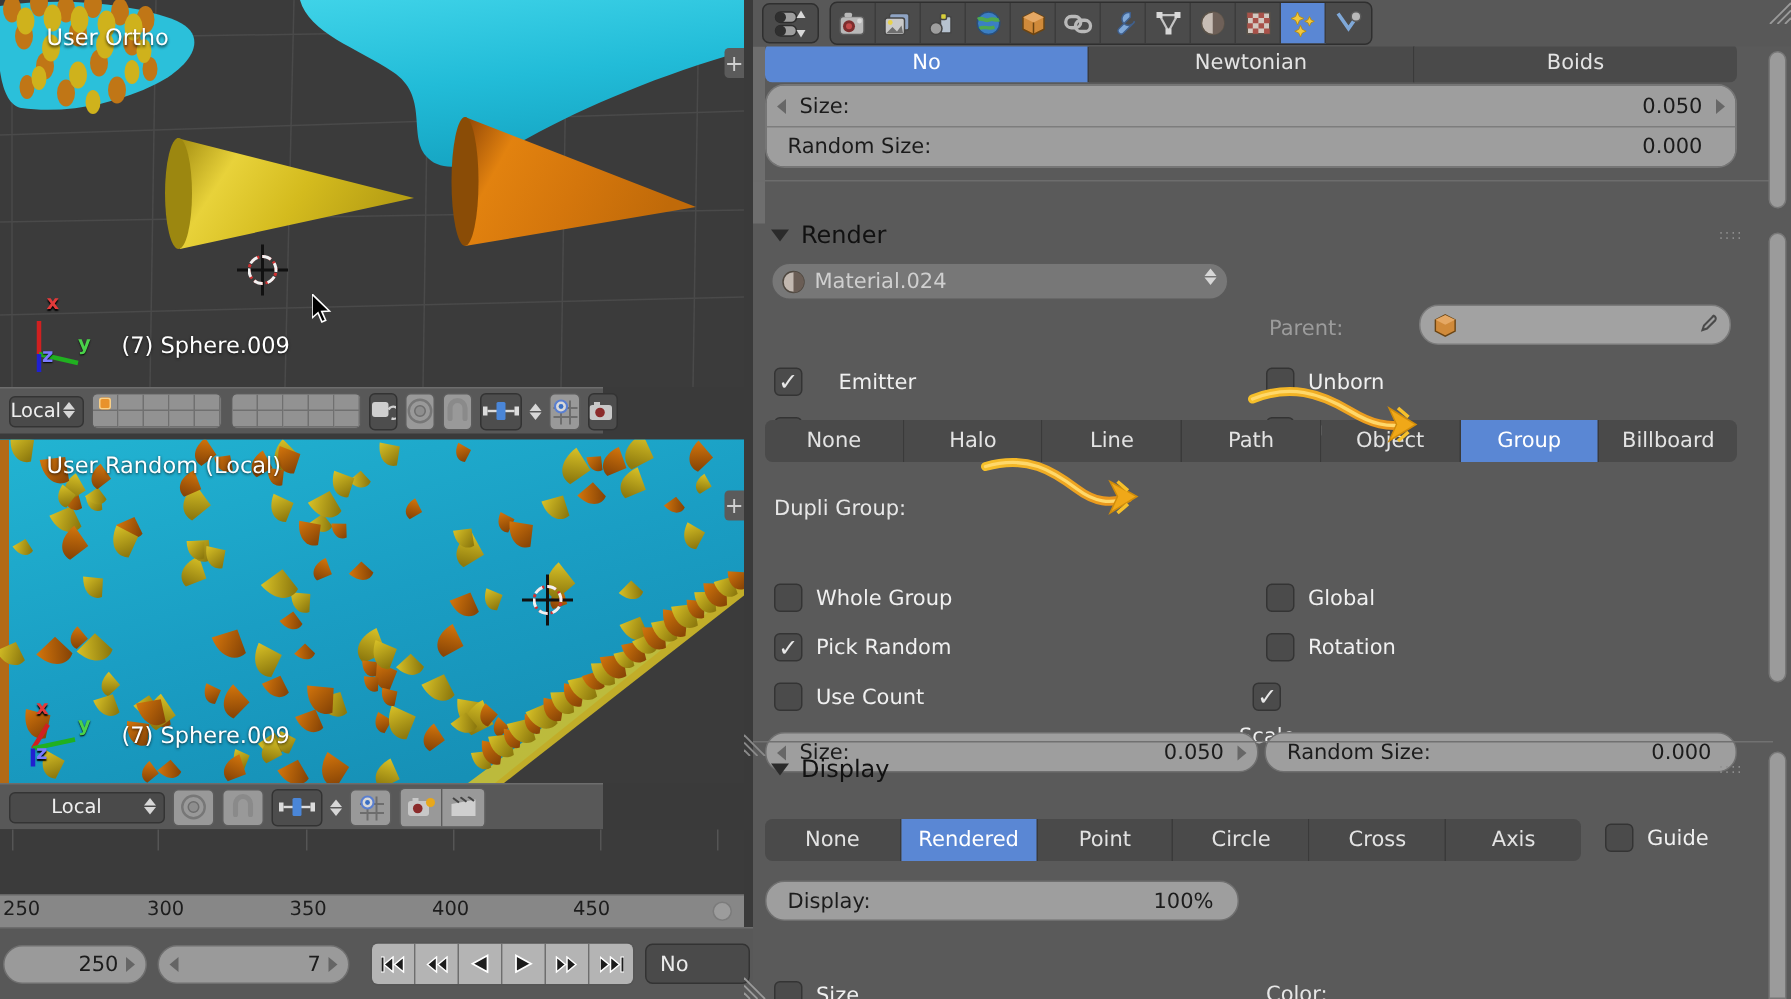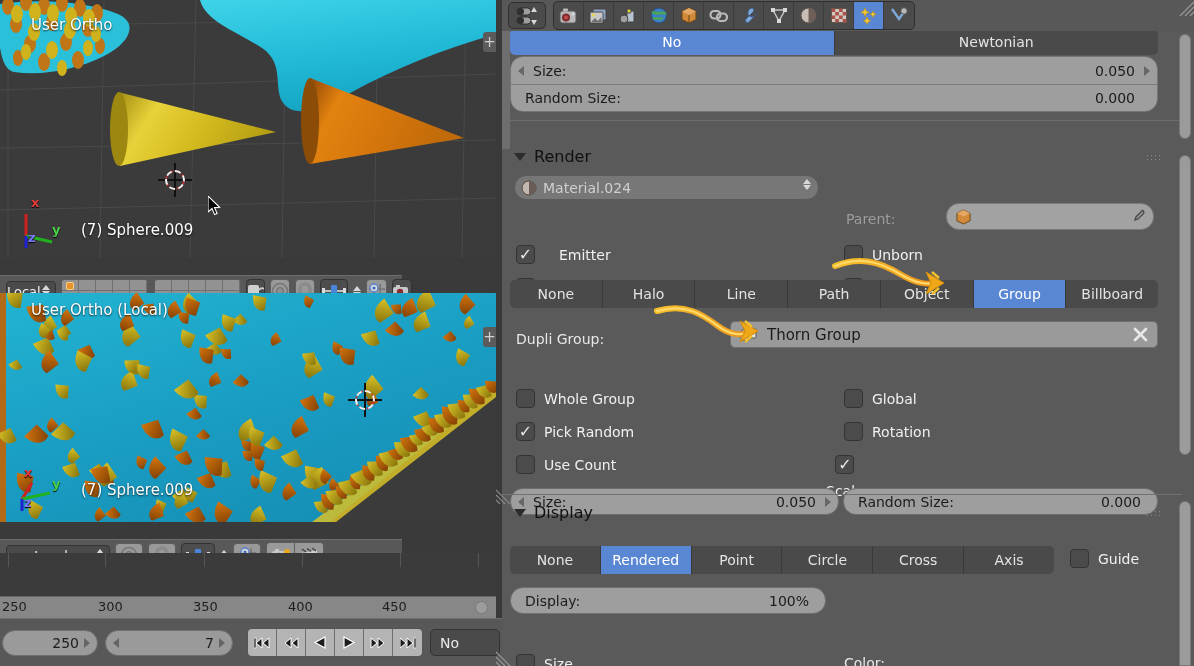--- a/index.html
+++ b/index.html
@@ -45,21 +45,21 @@
   .cursor3d .cv { position: absolute; left: 16px; top: 0; width: 1.5px; height: 34px; background: #111; }
   .cursor3d .ch { position: absolute; top: 16px; left: 0; height: 1.5px; width: 34px; background: #111; }
 
   
   .mouse-ptr { position: absolute; z-index: 9; width: 14px; height: 20px; }
 
   
   .hdr {
     position: absolute; left: 0; height: 31px; width: 402px;
     background: #585858; border-top: 1px solid #6d6d6d;
-    display: flex; align-items: center; padding-left: 6px; gap: 5px; margin-top: 17px;
+    display: flex; align-items: center; padding-left: 6px; gap: 5px;
   }
   .hdr-sel {
     display: flex; align-items: center; justify-content: center;
     width: 104px; height: 21px; background: #4a4a4a; border: 1px solid #343434;
     border-radius: 4px; font-size: 13px; color: #eee; position: relative; padding-right: 14px;
   }
   .hdr-sel .spin { position: absolute; right: 5px; top: 3px; display: flex; flex-direction: column; gap: 1px; }
   .tri-up { width:0;height:0;border-left:4px solid transparent;border-right:4px solid transparent;border-bottom:5px solid #d7d7d7; }
   .tri-dn { width:0;height:0;border-left:4px solid transparent;border-right:4px solid transparent;border-top:5px solid #d7d7d7; }
 
@@ -511,21 +511,21 @@
             <path d="M-8.043665678845718,-10.518639733875169 C-10.518639733875169,3.7867103041950605 -2.8957196443844584,10.518639733875169 4.82619940730743,8.835657376455142 L8.043665678845718,-6.311183840325101 Z" fill="url(#cO)" transform="translate(451.2,122.8) rotate(-6.109886169433594)"></path>
             <path d="M-7.550825259974227,-9.874156109197067 C-9.874156109197067,3.554696199310944 -2.7182970935907216,9.874156109197067 4.530495155984536,8.294291131725537 L7.550825259974227,-5.92449366551824 Z" fill="url(#cY)" transform="translate(458,118) rotate(-21.467148791998625)"></path>
             <path d="M-5.758981631183996,-7.530975979240611 C-7.53097597924061,2.71115135252662 -2.0732333872262387,7.530975979240611 3.4553889787103977,6.326019822562113 L5.758981631183996,-4.518585587544367 Z" fill="url(#cO)" transform="translate(464.79999999999995,113.2) rotate(-10.9473342821002)"></path>
             <path d="M-6.685042395023629,-8.741978516569361 C-8.741978516569361,3.14711226596497 -2.4066152622085064,8.741978516569361 4.011025437014177,7.343261953918263 L6.685042395023629,-5.245187109941616 Z" fill="url(#cY)" transform="translate(471.6,108.4) rotate(-15.671485606580973)"></path>
             <path d="M-7.4661226068157704,-9.763391101220623 C-9.763391101220623,3.5148207964394245 -2.6878041384536773,9.763391101220623 4.479673564089462,8.201248525025324 L7.4661226068157704,-5.858034660732374 Z" fill="url(#cO)" transform="translate(478.4,103.6) rotate(-13.524819239974022)"></path>
             <path d="M-6.155324575072155,-8.04927059817128 C-8.04927059817128,2.8977374153416604 -2.2159168470259756,8.04927059817128 3.6931947450432925,6.761387302463874 L6.155324575072155,-4.829562358902767 Z" fill="url(#cY)" transform="translate(485.2,98.80000000000001) rotate(-30.352327581495047)"></path>
             <path d="M-5.614383506635203,-7.34188612406142 C-7.3418861240614195,2.6430790046621113 -2.0211780623886733,7.34188612406142 3.368630103981122,6.167184344211593 L5.614383506635203,-4.405131674436852 Z" fill="url(#cO)" transform="translate(492,94) rotate(-10.84371242672205)"></path>
           </g>
       </svg>
 
-      <span class="vp-label" style="left:31px; top:8px;">User Ortho (Local)</span>
+      <span class="vp-label" style="left:31px; top:8px;">User Random (Local)</span>
       <span class="vp-obj" style="left:81px; top:188px;">(7) Sphere.009</span>
 
       <div class="axis-gizmo" style="left:10px; top:160px;">
         <svg width="60" height="58">
           <line x1="12" y1="46" x2="22" y2="30" stroke="#d02020" stroke-width="3"></line>
           <line x1="12" y1="46" x2="40" y2="40" stroke="#20b020" stroke-width="3"></line>
           <line x1="12" y1="46" x2="12" y2="64" stroke="#2020d0" stroke-width="3"></line>
         </svg>
         <span class="lb" style="left:14px; top:12px; color:#e23a3a;">x</span>
         <span class="lb" style="left:42px; top:23px; color:#4ad24a;">y</span>
@@ -781,20 +781,21 @@
         </div>
       </div>
     </div>
 
     <div id="props-body">
 
       <div style="position:absolute; left:8px; top:-2px; width:648px;">
         <div class="seg-row">
           <div class="seg active">No</div>
           <div class="seg">Newtonian</div>
+          <div class="seg">Boids</div>
         </div>
       </div>
 
       <div style="position:absolute; left:8px; top:25px; width:648px; border-radius:13px; overflow:hidden; border:1px solid #767676;">
         <div style="height:27px; background:#9e9e9e; display:flex; align-items:center; padding:0 22px; position:relative; color:#1b1b1b; font-size:14px;">
           <span class="nf-arr-l"></span>
           <span>Size:</span>
           <span style="margin-left:auto;">0.050</span>
           <span class="nf-arr-r"></span>
         </div>
@@ -862,30 +863,20 @@
           <div class="seg" style="height:28px;">Halo</div>
           <div class="seg" style="height:28px;">Line</div>
           <div class="seg" style="height:28px;">Path</div>
           <div class="seg" style="height:28px;">Object</div>
           <div class="seg active" style="height:28px;">Group</div>
           <div class="seg" style="height:28px;">Billboard</div>
         </div>
       </div>
 
       <span class="lbl" style="position:absolute; left:14px; top:300px; color:#e7e7e7;">Dupli Group:</span>
-      <div class="slot" style="position:absolute; left:228px; top:290px; width:428px;">
-        <svg width="20" height="18" viewBox="0 0 20 18">
-          <circle cx="7" cy="9" r="6" fill="#c9c9c9" stroke="#555"></circle>
-          <rect x="8" y="3" width="9" height="9" rx="1" fill="#e0e0e0" stroke="#555"></rect>
-        </svg>
-        <span>Thorn Group</span>
-        <svg width="17" height="17" viewBox="0 0 17 17" style="margin-left:auto;">
-          <path d="M3,3 L14,14 M14,3 L3,14" stroke="#e8e8e8" stroke-width="2.6" stroke-linecap="round"></path>
-        </svg>
-      </div>
 
       <div class="chkrow" style="position:absolute; left:14px; top:358px;">
         <span class="chk"></span>
         <span>Whole Group</span>
       </div>
       <div class="chkrow" style="position:absolute; left:14px; top:391px;">
         <span class="chk on"></span>
         <span>Pick Random</span>
       </div>
       <div class="chkrow" style="position:absolute; left:14px; top:424px;">

